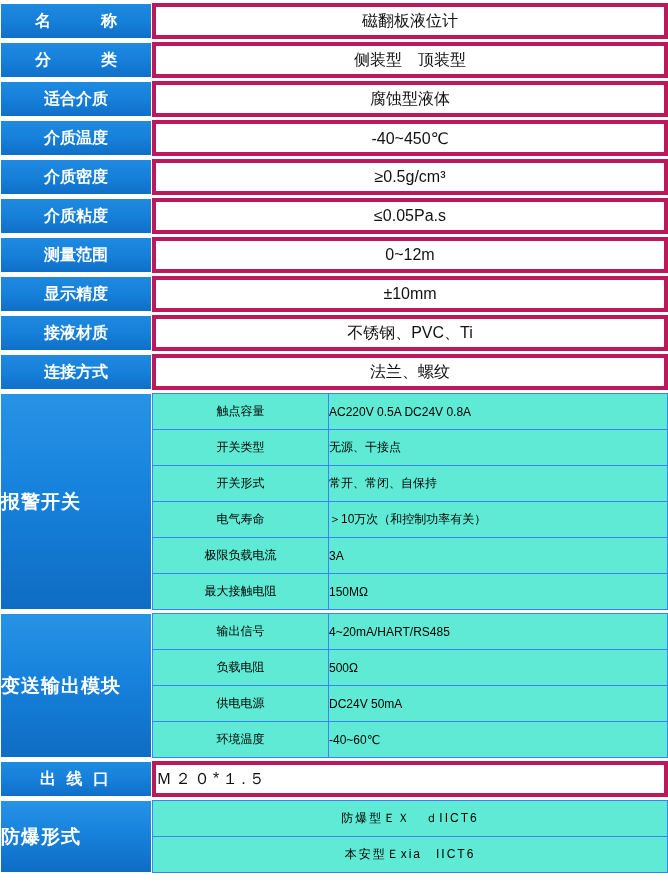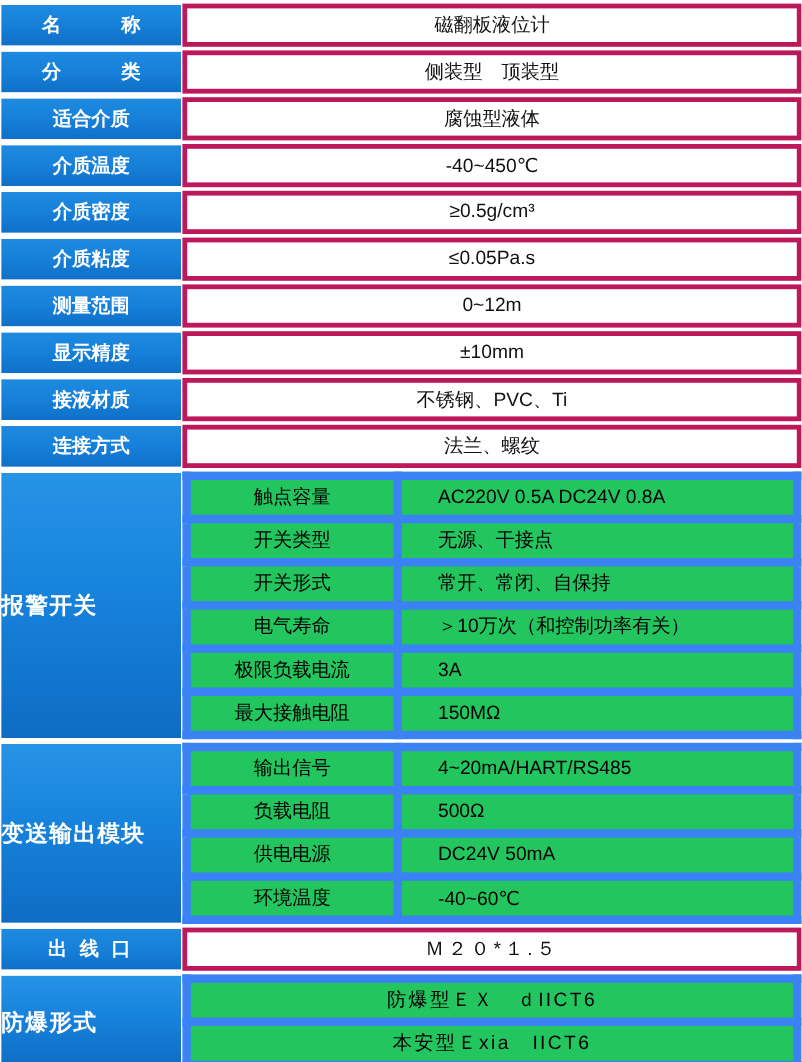--- a/index.html
+++ b/index.html
@@ -58,46 +58,46 @@
     border: 1px solid #ffffff;
     width: 152px;
     letter-spacing: 1px;
   }
   table.inner {
     width: 100%;
     border-collapse: collapse;
     table-layout: fixed;
   }
   table.inner td {
-    border: 7px solid #3b82f6;
+    border: 1px solid #3b82f6;
     height: 36px;
-    font-size: 16px;
+    font-size: 12px;
     padding: 0 8px;
-    background: #22c55e;
+    background: #5eead4;
   }
   table.inner td.k {
     width: 176px;
     text-align: center;
   }
   table.inner td.v {
     text-align: left;
-    padding-left: 30px;
+    padding-left: 0;
   }
   .ex-value {
     text-align: center;
     letter-spacing: 2px;
     margin-left: 46px;
   }
   .sp1 { letter-spacing: 3px; }
   .outlet-value {
     letter-spacing: 3px;
     text-align: center;
     padding-left: 0;
   }
-  .left-pad { padding-left: 120px; text-align: center; }
+  .left-pad { padding-left: 120px; text-align: left; }
 </style>
 </head>
 <body>
 
 <table class="spec-table">
   <tbody>
 
     <tr>
       <td class="label-cell wide-space">名　　称</td>
       <td class="value-cell">磁翻板液位计</td>

